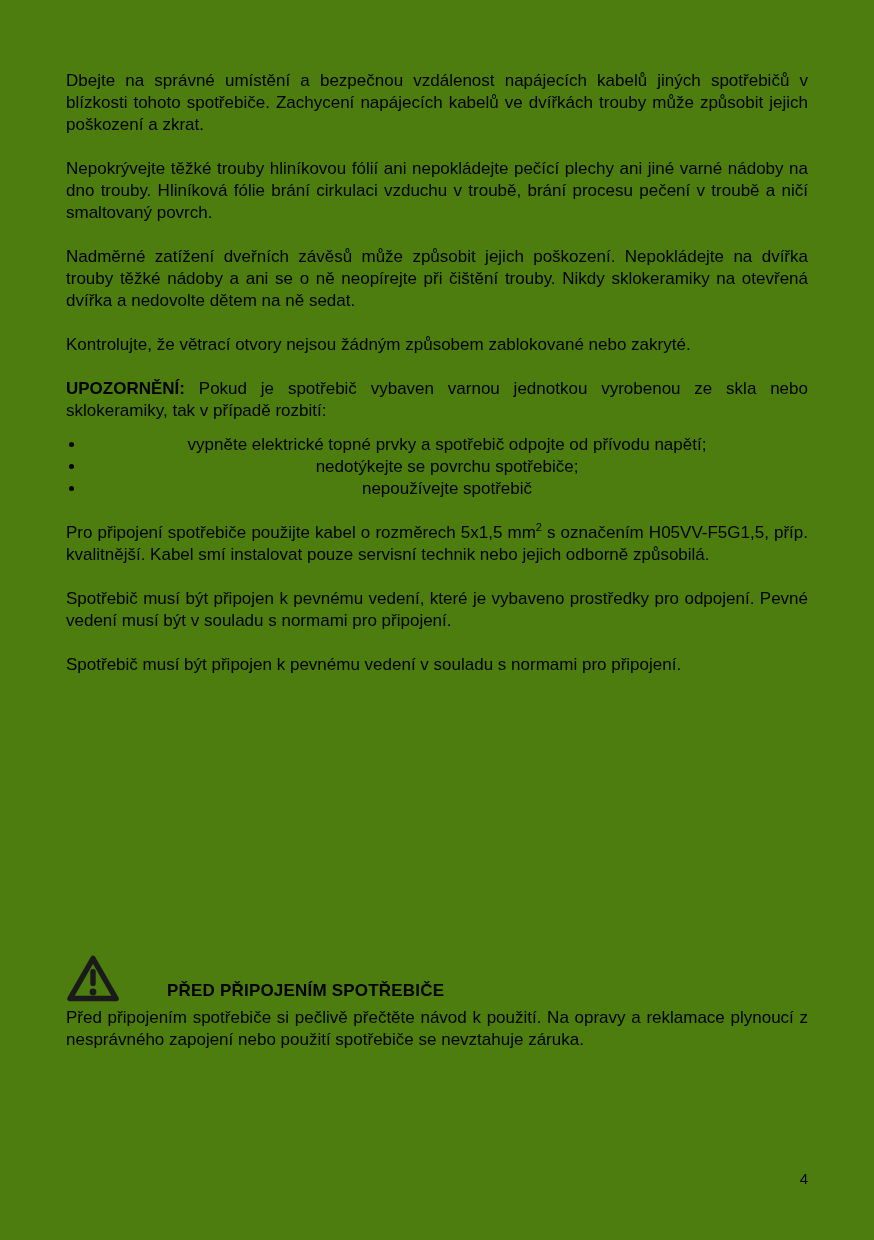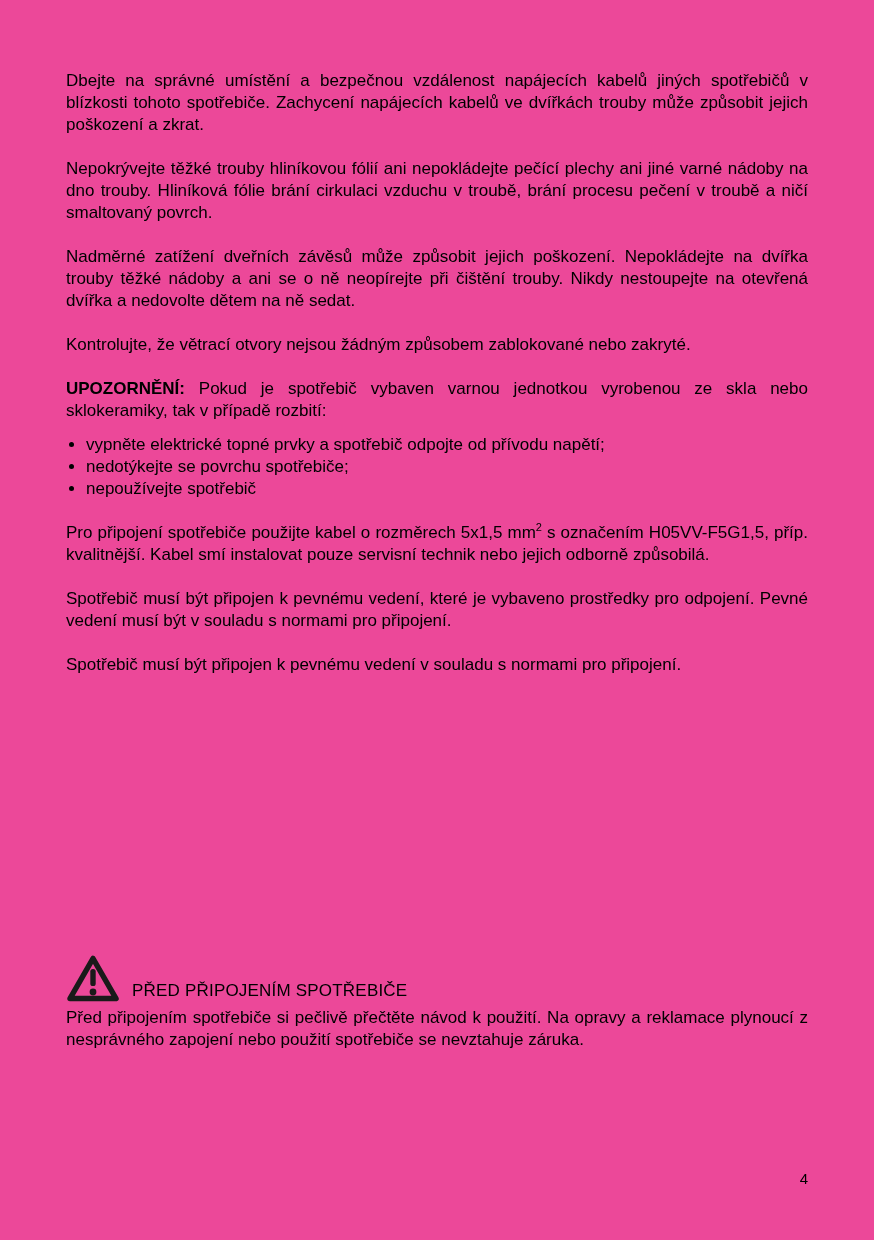--- a/index.html
+++ b/index.html
@@ -5,21 +5,21 @@
   html, body {
     margin: 0;
     padding: 0;
     background: #ffffff;
   }
   .page {
     position: relative;
     width: 874px;
     height: 1240px;
     margin: 0 auto;
-    background: #ec4899;
+    background: #4d7c0f;
     box-sizing: border-box;
     padding: 70px 66px 3px 66px;
     font-family: "Liberation Sans", "DejaVu Sans", sans-serif;
     font-size: 17px;
     line-height: 22px;
     color: #000000;
     overflow: hidden;
   }
   p.para {
     margin: 0 0 22px 0;
@@ -28,40 +28,42 @@
   p.para.no-gap {
     margin-bottom: 12px;
   }
   ul.bullets {
     margin: 0 0 22px 0;
     padding-left: 20px;
     list-style: disc outside;
   }
   ul.bullets li {
     padding-left: 0;
+    text-align: center;
   }
   sup.sq {
     font-size: 11px;
     line-height: 0;
     vertical-align: super;
   }
   .bold { font-weight: bold; }
   .spacer {
     height: 256px;
   }
   .notice-header {
     display: flex;
     align-items: flex-end;
     gap: 12px;
     margin: 0 0 4px 0;
   }
   .notice-heading {
-    font-weight: normal;
+    font-weight: bold;
     padding-bottom: 1px;
     letter-spacing: 0.2px;
+    margin-left: 35px;
   }
   .notice-body {
     margin: 0;
     font-weight: normal;
     text-align: justify;
   }
   .tri-icon {
     flex: 0 0 auto;
     display: block;
   }
@@ -76,21 +78,21 @@
 </head>
 <body>
 
 <div class="page">
 
   <p class="para">Dbejte na správné umístění a bezpečnou vzdálenost napájecích kabelů jiných spotřebičů v blízkosti tohoto spotřebiče. Zachycení napájecích kabelů ve dvířkách trouby může způsobit jejich poškození a zkrat.</p>
 
   <p class="para">Nepokrývejte těžké trouby hliníkovou fólií ani nepokládejte pečící plechy ani jiné varné nádoby na dno trouby. Hliníková fólie brání cirkulaci vzduchu v troubě, brání procesu pečení v troubě a ničí smaltovaný povrch.</p>
 
 
-  <p class="para">Nadměrné zatížení dveřních závěsů může způsobit jejich poškození. Nepokládejte na dvířka trouby těžké nádoby a ani se o ně neopírejte při čištění trouby. Nikdy nestoupejte na otevřená dvířka a nedovolte dětem na ně sedat.</p>
+  <p class="para">Nadměrné zatížení dveřních závěsů může způsobit jejich poškození. Nepokládejte na dvířka trouby těžké nádoby a ani se o ně neopírejte při čištění trouby. Nikdy sklokeramiky na otevřená dvířka a nedovolte dětem na ně sedat.</p>
 
   <p class="para">Kontrolujte, že větrací otvory nejsou žádným způsobem zablokované nebo zakryté.</p>
 
   <p class="para no-gap"><span class="bold">UPOZORNĚNÍ:</span><span> Pokud je spotřebič vybaven varnou jednotkou vyrobenou ze skla nebo sklokeramiky, tak v případě rozbití:</span></p>
 
   <ul class="bullets">
     <li>vypněte elektrické topné prvky a spotřebič odpojte od přívodu napětí;</li>
     <li>nedotýkejte se povrchu spotřebiče;</li>
     <li>nepoužívejte spotřebič</li>
   </ul>

